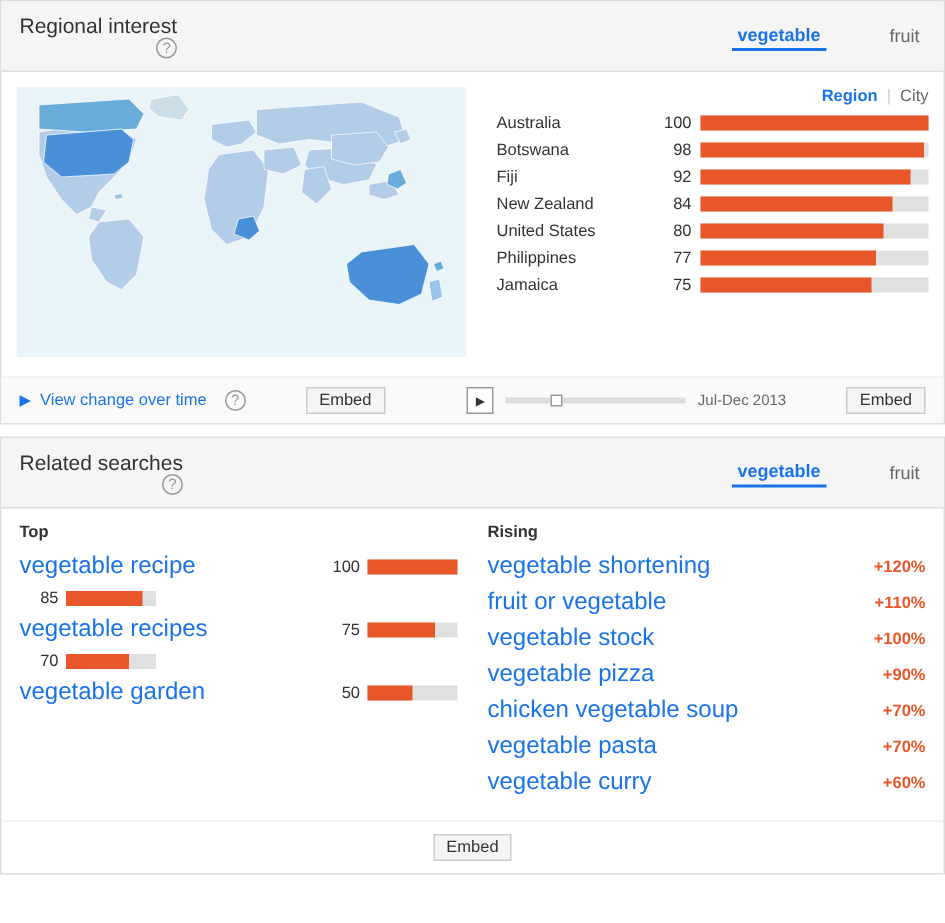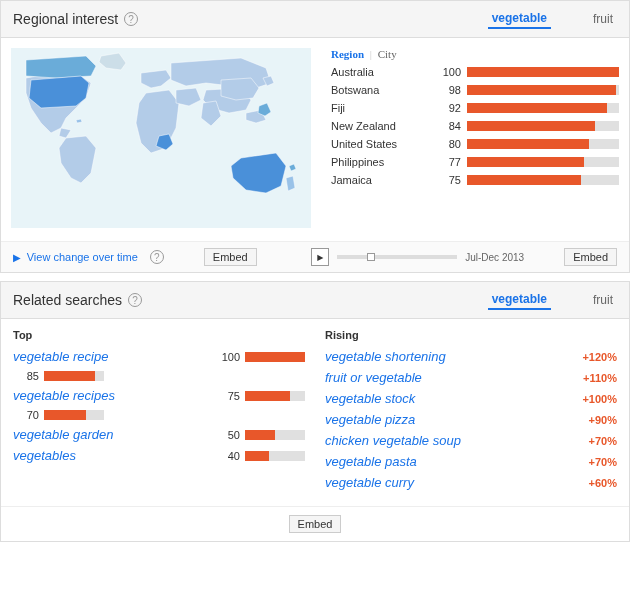--- a/index.html
+++ b/index.html
@@ -84,24 +84,24 @@
       width: 300px;
       height: 180px;
     }
 
     .region-list {
       flex: 1;
       padding-left: 10px;
     }
 
     .region-filter {
+      text-align: right;
       margin-bottom: 6px;
       font-size: 11px;
       color: #666;
-      font-family: Liberation Serif, serif;
     }
 
     .region-filter span.active-filter {
       color: #1a73e8;
       font-weight: bold;
     }
 
     .region-filter .pipe {
       color: #ccc;
       margin: 0 3px;
@@ -235,25 +235,24 @@
       margin-bottom: 8px;
     }
 
     .search-row {
       display: flex;
       align-items: center;
       margin-bottom: 6px;
     }
 
     .search-name {
-      font-size: 13px;
+      font-size: 16px;
       color: #1a73e8;
       cursor: pointer;
       flex: 1;
-      font-style: italic;
     }
 
     .search-score {
       width: 26px;
       text-align: right;
       font-size: 11px;
       color: #333;
       margin-right: 5px;
       flex-shrink: 0;
     }
@@ -285,21 +284,22 @@
 
     .section-footer {
       display: flex;
       justify-content: center;
       padding: 8px;
       border-top: 1px solid #eee;
     }
 
     .header-title-group {
       display: flex;
-      align-items: center;
+      align-items: flex-end;
+      flex-direction: column;
     }
   </style>
 </head>
 <body>
 
 <div class="section">
   <div class="section-header">
     <div class="header-title-group">
       <span class="section-title">Regional interest</span>
       <span class="help-icon">?</span>
@@ -487,27 +487,20 @@
         <div class="search-bar-fill" style="width:70%"></div>
       </div>
     </div>
           <div class="search-row">
       <span class="search-name">vegetable garden</span>
       <span class="search-score">50</span>
       <div class="search-bar-container">
         <div class="search-bar-fill" style="width:50%"></div>
       </div>
     </div>
-          <div class="search-row">
-      <span class="search-name">vegetables</span>
-      <span class="search-score">40</span>
-      <div class="search-bar-container">
-        <div class="search-bar-fill" style="width:40%"></div>
-      </div>
-    </div>
         </div>
     </div>
     <div class="related-col">
       <div class="col-header">Rising</div>
       <div id="rising-search-rows">
           <div class="search-row">
       <span class="search-name">vegetable shortening</span>
       <span class="rising-change">+120%</span>
     </div>
           <div class="search-row">

